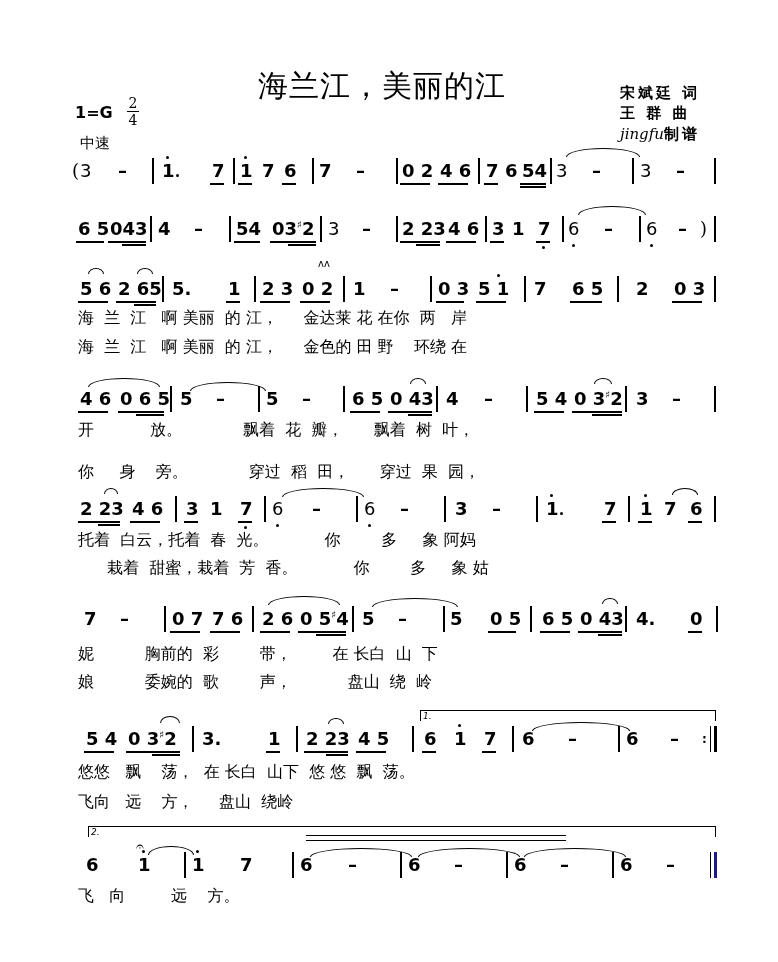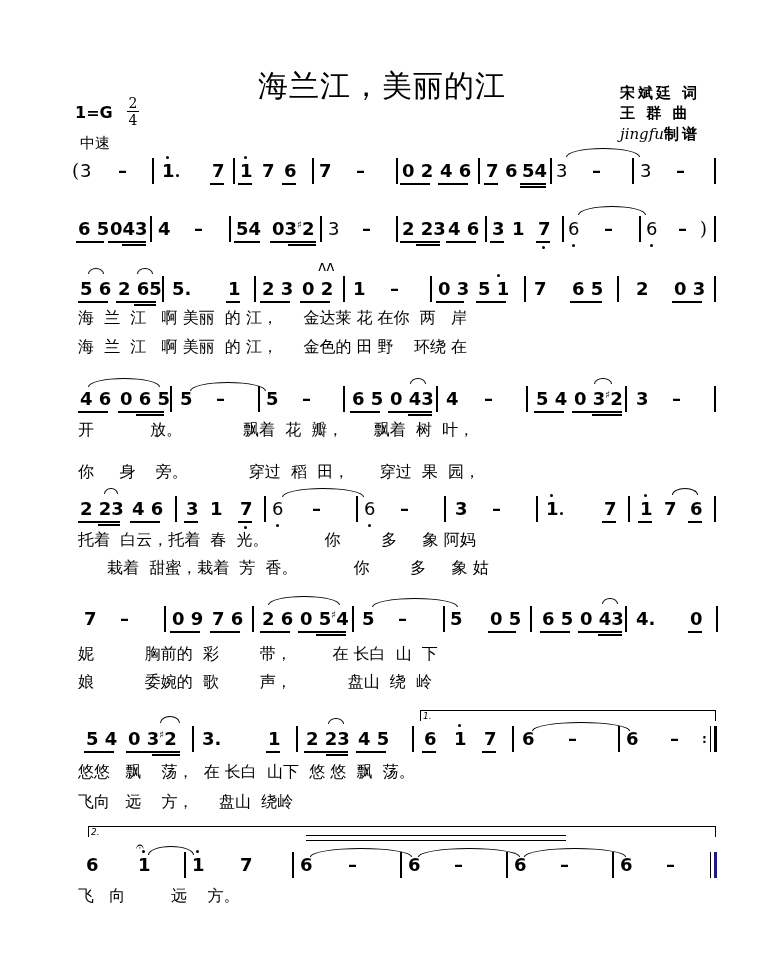--- a/index.html
+++ b/index.html
@@ -137,21 +137,21 @@
     <div class="ul" style="left:134px;width:22px;top:34px;"></div>
   <div class="bl" style="left:162px;"></div>
   <span class="n" style="left:172px;">5.</span>
   <span class="n" style="left:228px;">1</span>
     <div class="ul" style="left:226px;width:14px;top:31px;"></div>
   <div class="bl" style="left:254px;"></div>
   <span class="n" style="left:262px;">2 3</span>
     <div class="ul" style="left:260px;width:30px;top:31px;"></div>
   <span class="n" style="left:302px;">0 2</span>
     <div class="ul" style="left:300px;width:30px;top:31px;"></div>
-  <span class="abs" style="left:318px;top:-12px;font-size:14px;">ʌʌ</span>
+  <span class="abs" style="left:318px;top:-12px;font-size:10px;">ʌʌ</span>
   <div class="bl" style="left:343px;"></div>
   <span class="n" style="left:353px;">1</span>
   <span class="n" style="left:390px;">–</span>
   <div class="bl" style="left:430px;"></div>
   <span class="n" style="left:438px;">0 3</span>
     <div class="ul" style="left:436px;width:28px;top:31px;"></div>
   <span class="n" style="left:478px;">5 1</span>
     <div class="dot" style="left:497px;top:4px;"></div>
     <div class="ul" style="left:476px;width:30px;top:31px;"></div>
   <div class="bl" style="left:524px;"></div>
@@ -248,21 +248,21 @@
     <div class="ul" style="left:688px;width:14px;top:31px;"></div>
   <div class="bl" style="left:714px;"></div>
 </div>
 <div class="lyr" style="left:78px;top:530px;">托着  白云，托着  春  光。           你        多     象 阿妈</div>
 <div class="lyr" style="left:78px;top:558px;margin-left:29px;">栽着  甜蜜，栽着  芳  香。           你        多     象 姑</div>
 
 <div class="row" style="top:600px;">
   <span class="n" style="left:84px;">7</span>
   <span class="n" style="left:120px;">–</span>
   <div class="bl" style="left:164px;"></div>
-  <span class="n" style="left:172px;">0 9</span>
+  <span class="n" style="left:172px;">0 7</span>
     <div class="ul" style="left:170px;width:30px;top:31px;"></div>
   <span class="n" style="left:212px;">7 6</span>
     <div class="ul" style="left:210px;width:30px;top:31px;"></div>
   <div class="bl" style="left:252px;"></div>
   <div class="tie" style="left:268px;width:70px;top:-4px;"></div>
   <span class="n" style="left:262px;">2 6</span>
     <div class="ul" style="left:260px;width:30px;top:31px;"></div>
   <span class="n" style="left:300px;">0 5<span class="sharp">♯</span>4</span>
     <div class="ul" style="left:298px;width:48px;top:31px;"></div>
     <div class="ul" style="left:316px;width:30px;top:34px;"></div>

